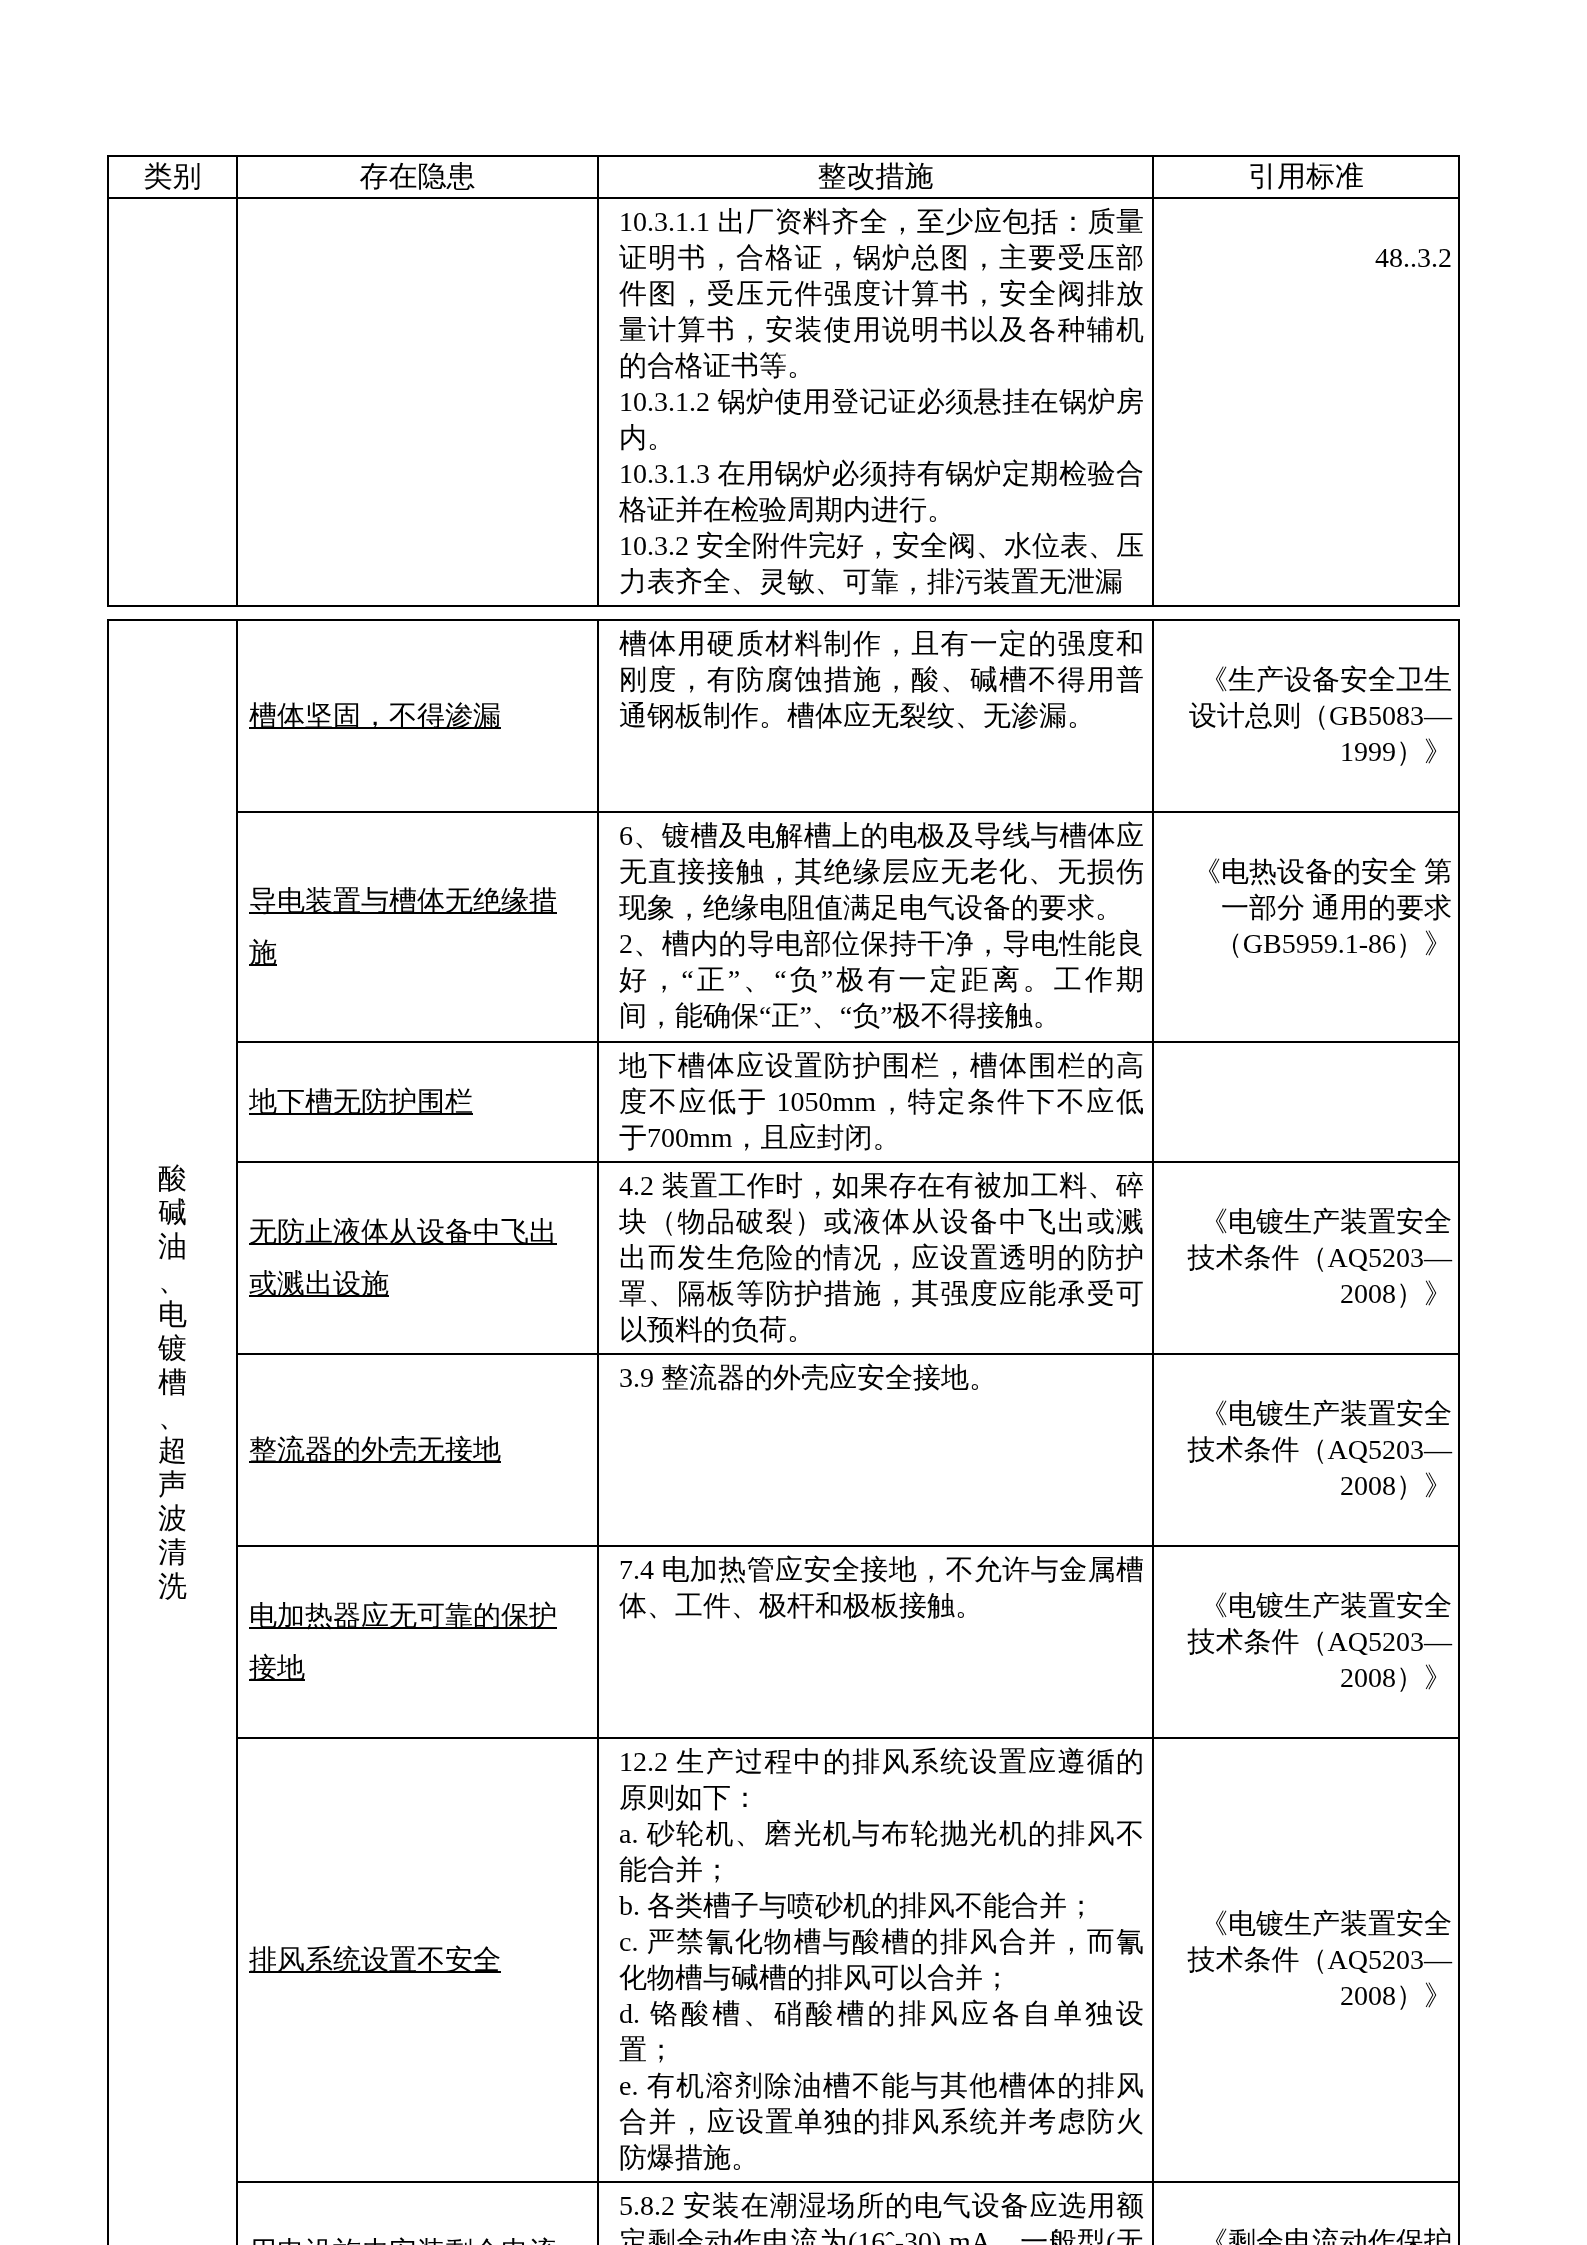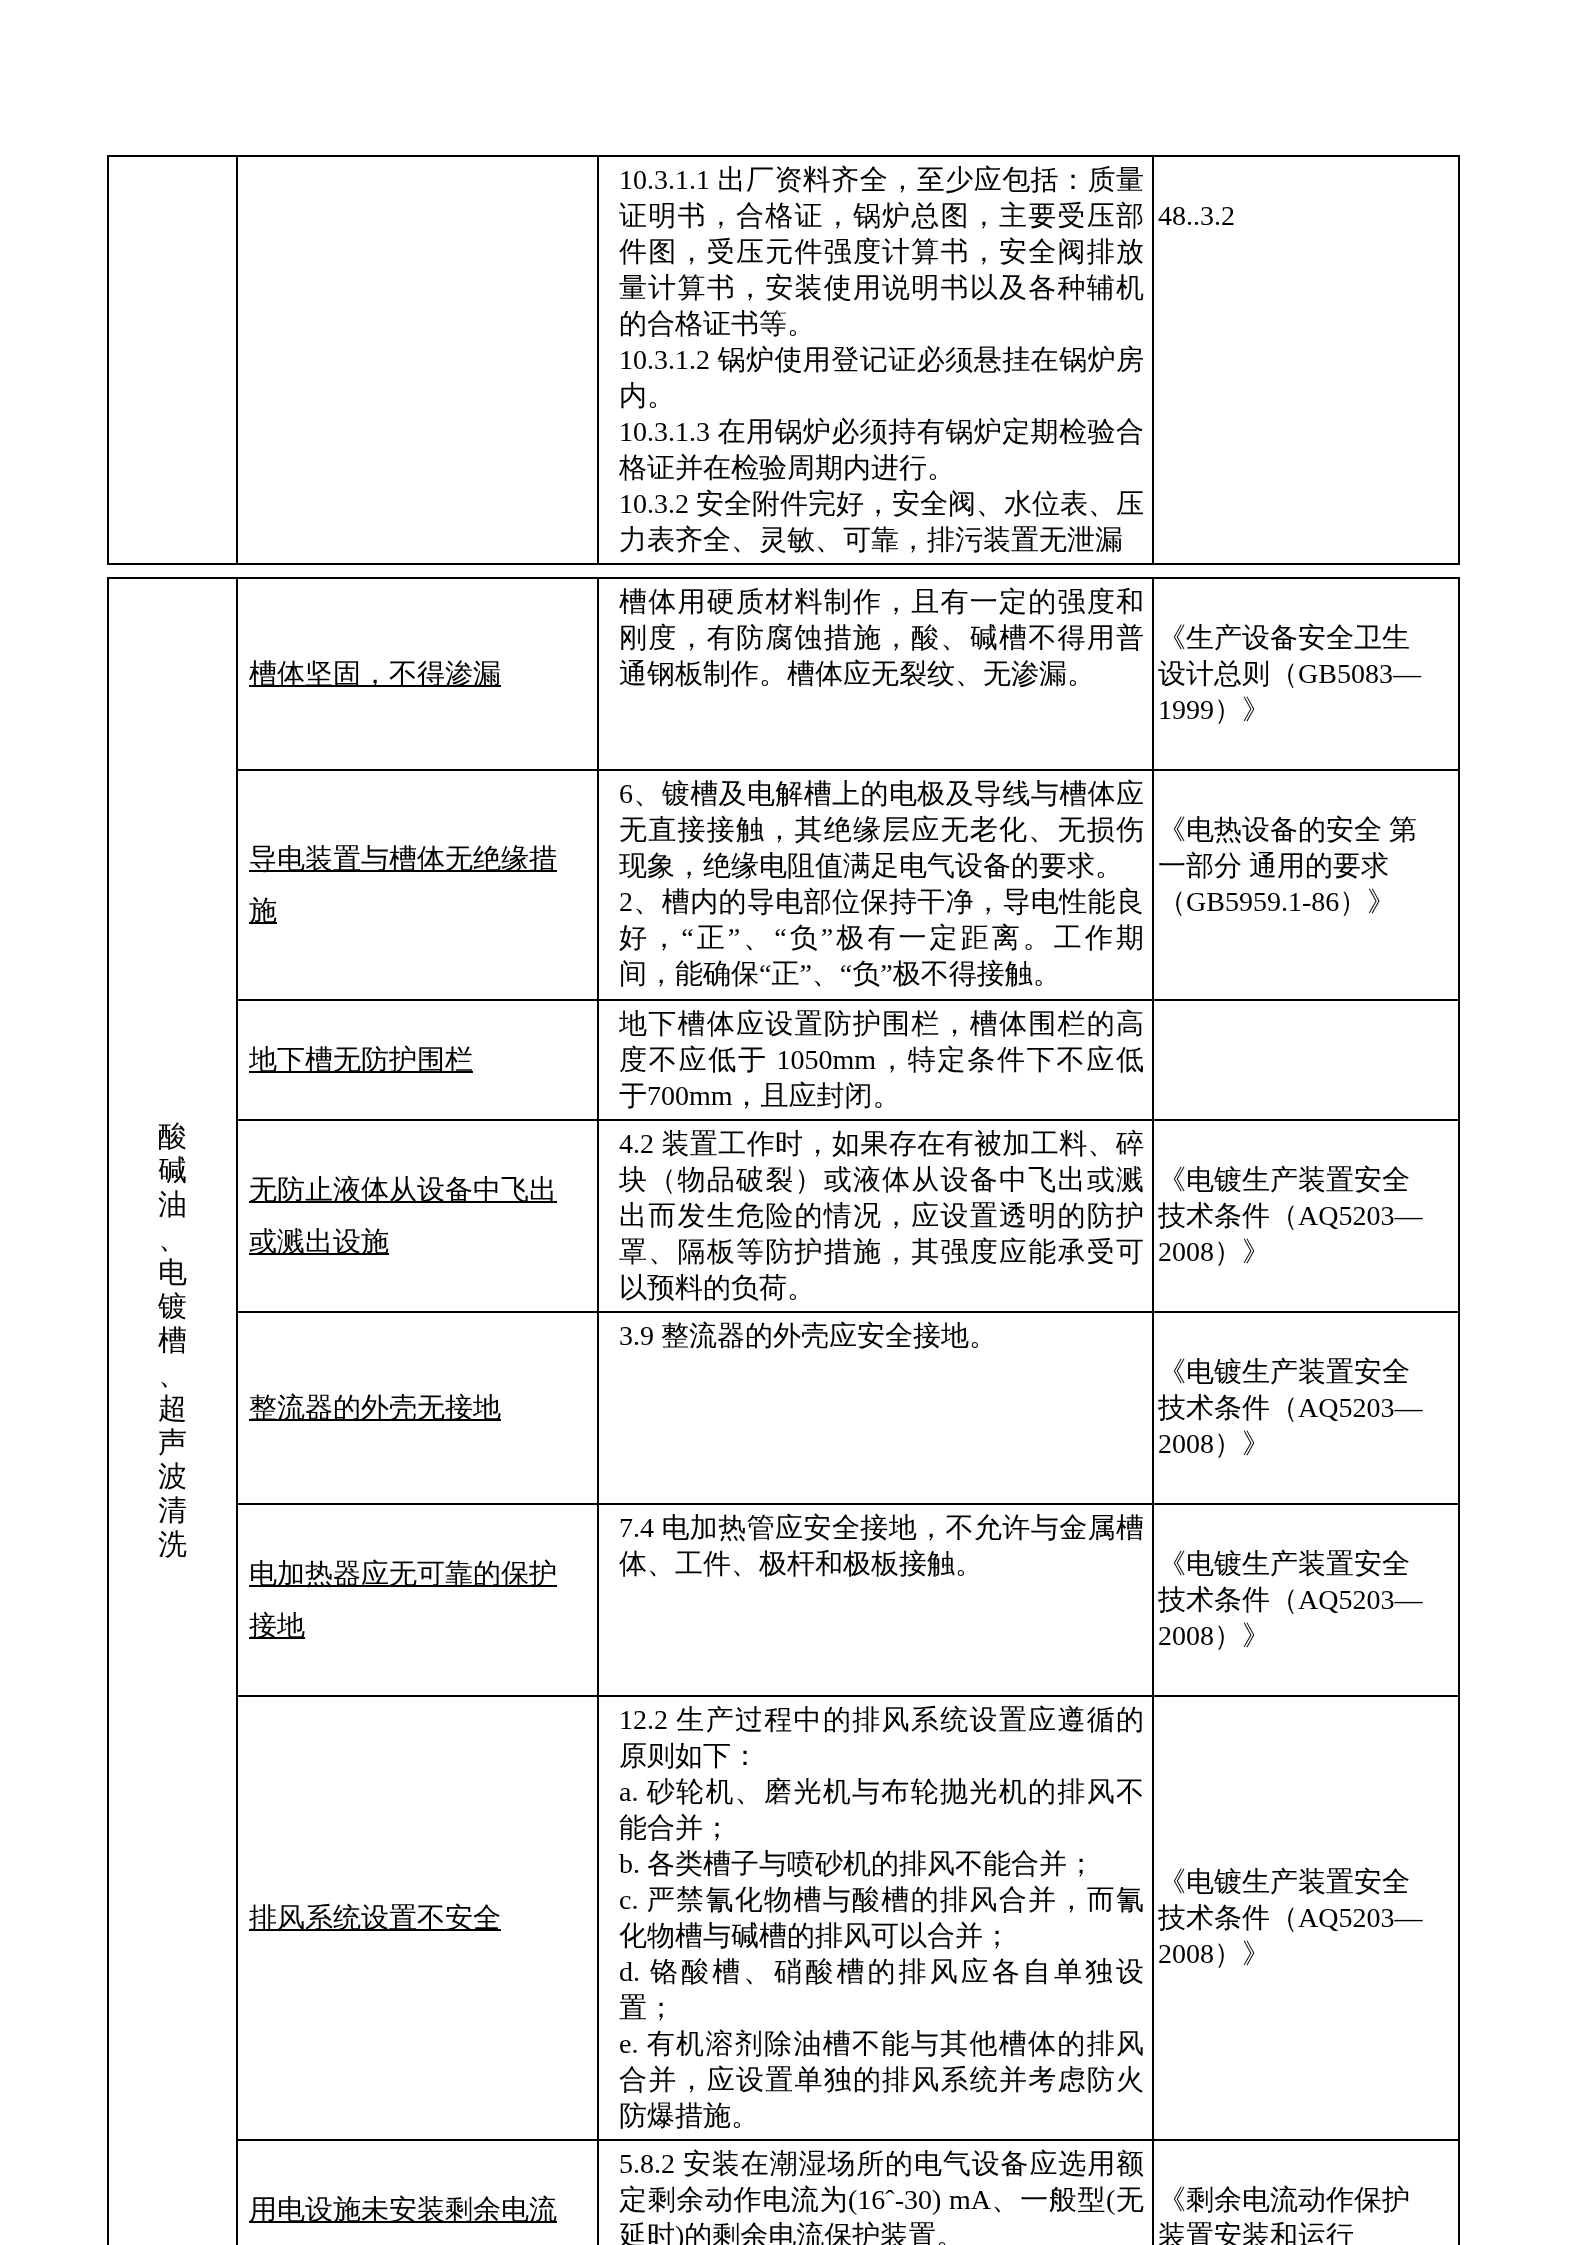--- a/index.html
+++ b/index.html
@@ -6,21 +6,21 @@
   .page{position:relative;width:1587px;height:2245px;background:#ffffff;
         font-family:"Liberation Serif","DejaVu Serif",serif;color:#000;overflow:hidden;}
   .doc{position:absolute;left:107px;top:155px;width:1351px;}
   table.tbl{border-collapse:collapse;table-layout:fixed;width:1351px;}
   .tbl th,.tbl td{border:2px solid #000;vertical-align:top;font-weight:normal;
                   font-size:28px;padding:0;overflow:hidden;}
   th.hdr{height:38px;text-align:center;vertical-align:middle;font-size:29px;}
   td.ms{padding:5px 8px 5px 20px;line-height:36px;text-align:justify;}
   td.ms .para{text-align:justify;}
   td.hz{padding:0 20px 0 11px;line-height:52px;vertical-align:middle;text-decoration:underline;}
-  td.rf{padding:5px 6px 5px 4px;line-height:36px;white-space:pre-line;position:relative;}
+  td.rf{padding:5px 6px 5px 4px;line-height:36px;white-space:pre-line;position:relative;text-align:right;}
   td.rf.mid{vertical-align:middle;}
   td.cat{vertical-align:middle;}
   .vert{margin:0 auto;width:34px;font-size:29px;position:relative;top:-115px;}
   .vert div{height:34px;line-height:34px;text-align:center;}
   tr.section-row td{height:48px;text-align:center;vertical-align:middle;
                     letter-spacing:3px;position:relative;font-size:29px;}
   tr.boiler-row{height:406px;}
   tr.r1{height:122px;} tr.r2{height:230px;} tr.r3{height:118px;} tr.r4{height:186px;}
   tr.r5{height:118px;} tr.r6{height:118px;} tr.r7{height:408px;} tr.r8{height:118px;}
   .t2{margin-top:12px;}
@@ -33,20 +33,29 @@
   <div class="doc">
 
     <table class="tbl t1">
       <colgroup>
         <col style="width:129px">
           <col style="width:361px">
           <col style="width:555px">
           <col style="width:306px">
       </colgroup>
       <tbody>
+          <tr>
+        <th class="hdr">类别</th>
+        <th class="hdr">存在隐患</th>
+        <th class="hdr">整改措施</th>
+        <th class="hdr" style="position:relative;">
+          <span>引用标准</span>
+          
+        </th>
+      </tr>
       <tr class="boiler-row">
         <td class="cat"></td>
         <td class="hz"></td>
         <td class="ms">
           <div>
                 <div class="para">10.3.1.1 出厂资料齐全，至少应包括：质量证明书，合格证，锅炉总图，主要受压部件图，受压元件强度计算书，安全阀排放量计算书，安装使用说明书以及各种辅机的合格证书等。</div>
                 <div class="para">10.3.1.2 锅炉使用登记证必须悬挂在锅炉房内。</div>
                 <div class="para">10.3.1.3 在用锅炉必须持有锅炉定期检验合格证并在检验周期内进行。</div>
                 <div class="para">10.3.2 安全附件完好，安全阀、水位表、压力表齐全、灵敏、可靠，排污装置无泄漏</div>
               </div>

